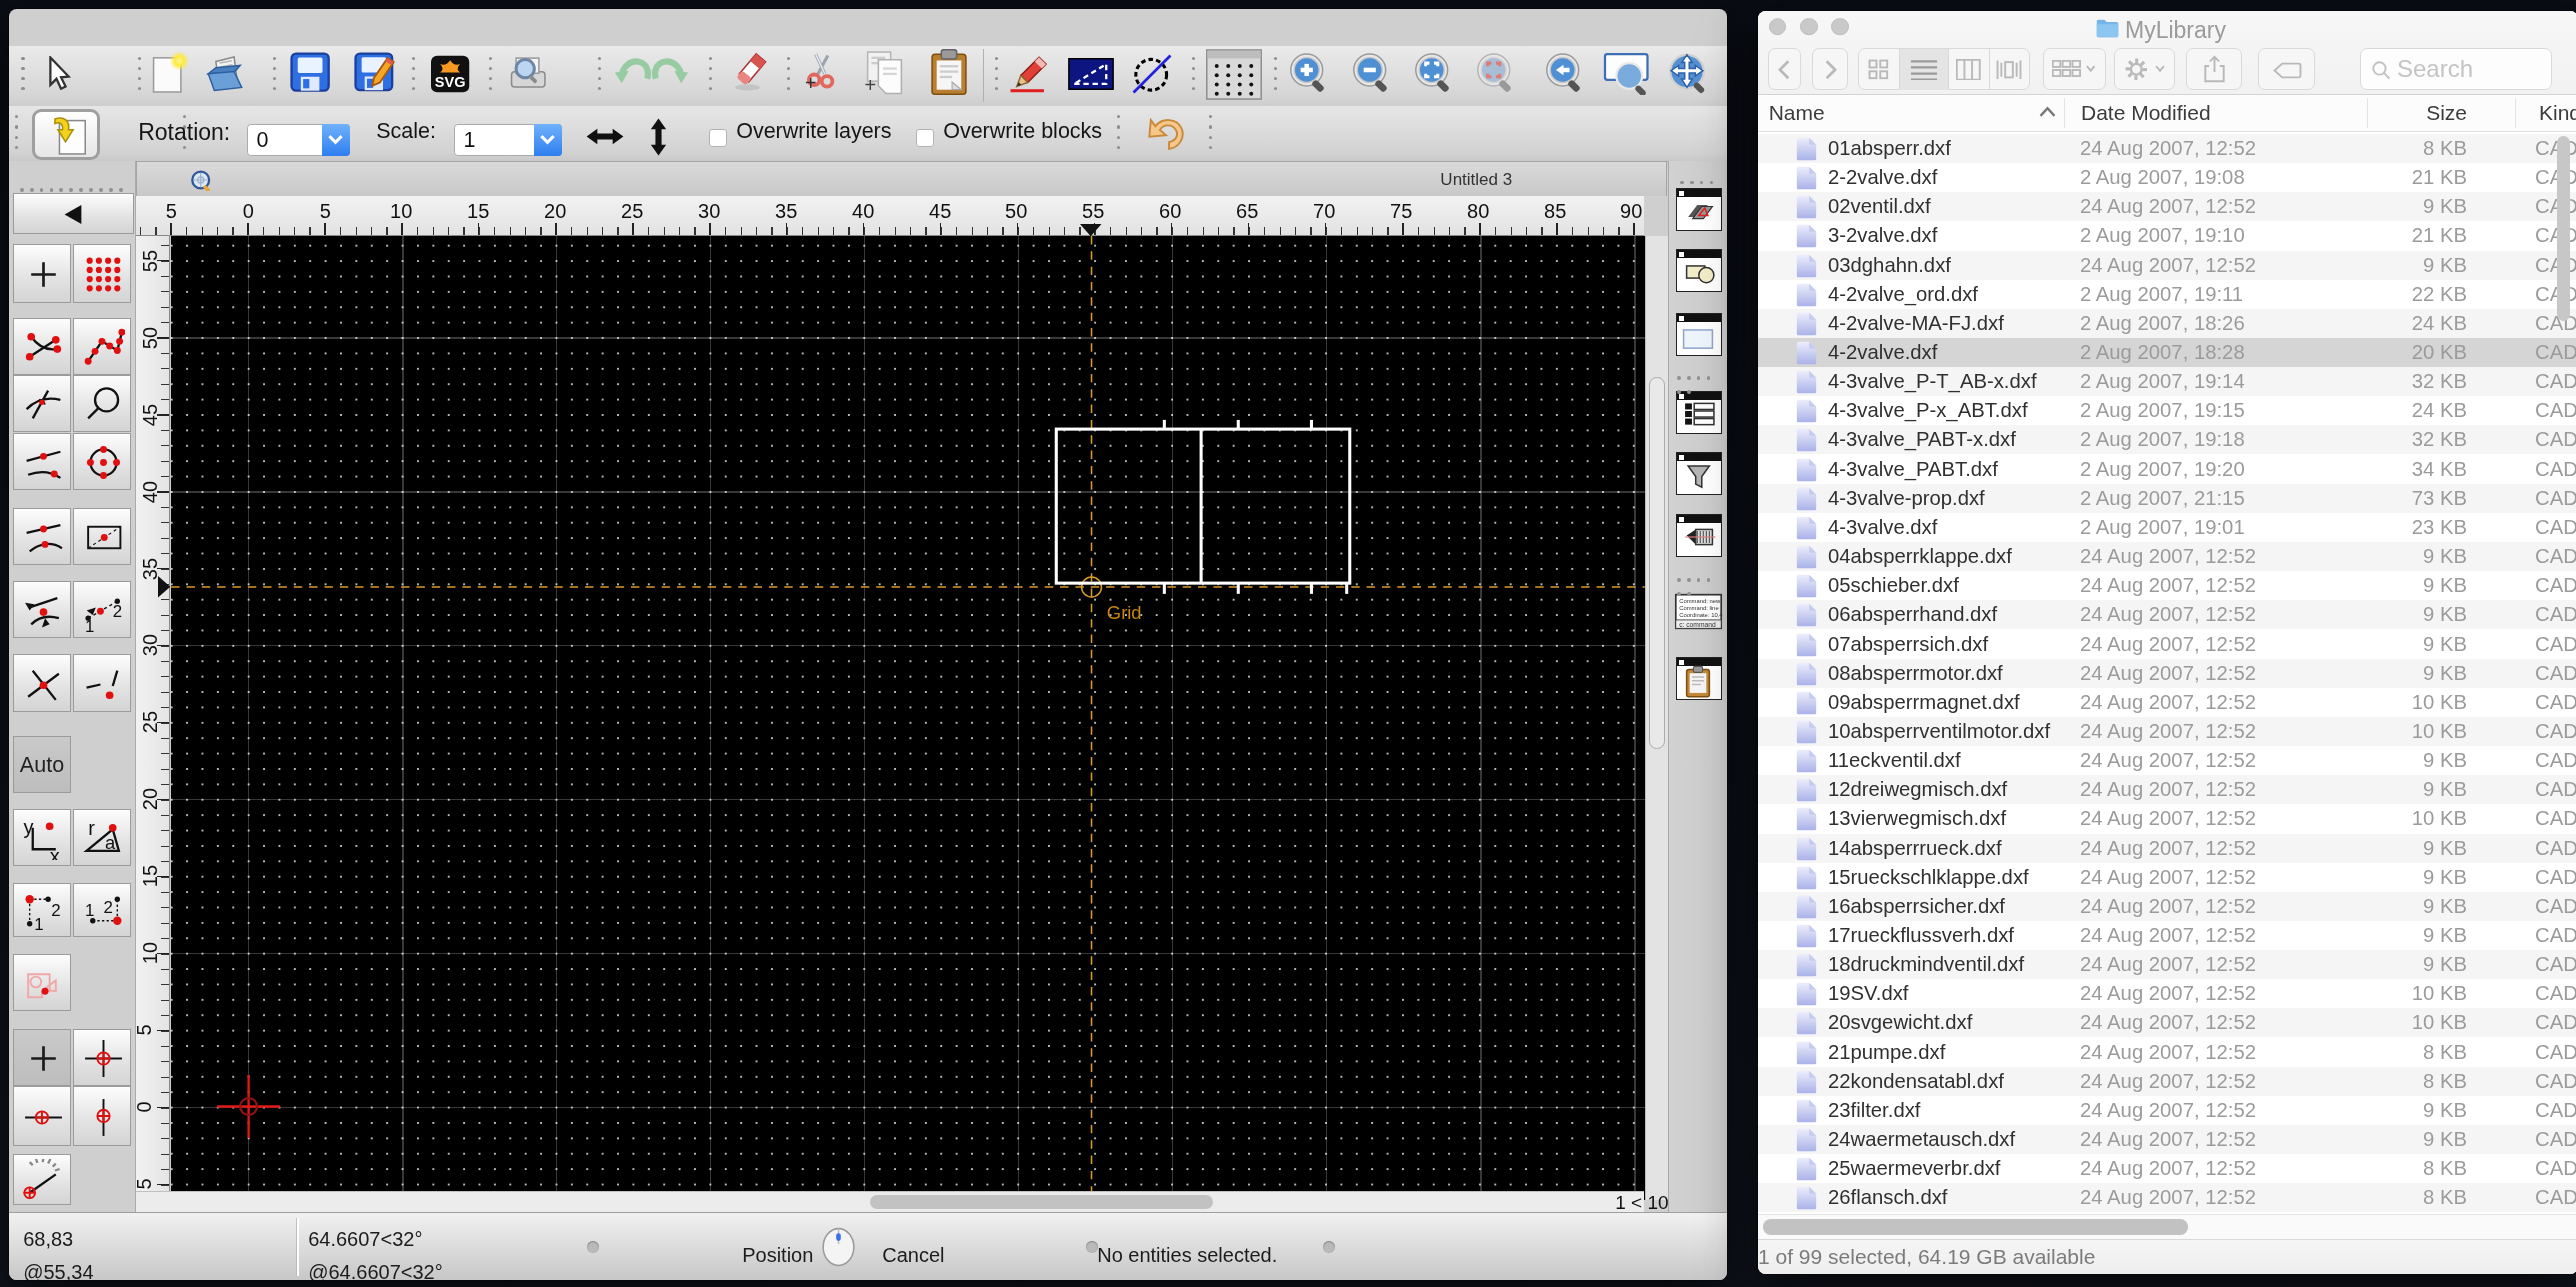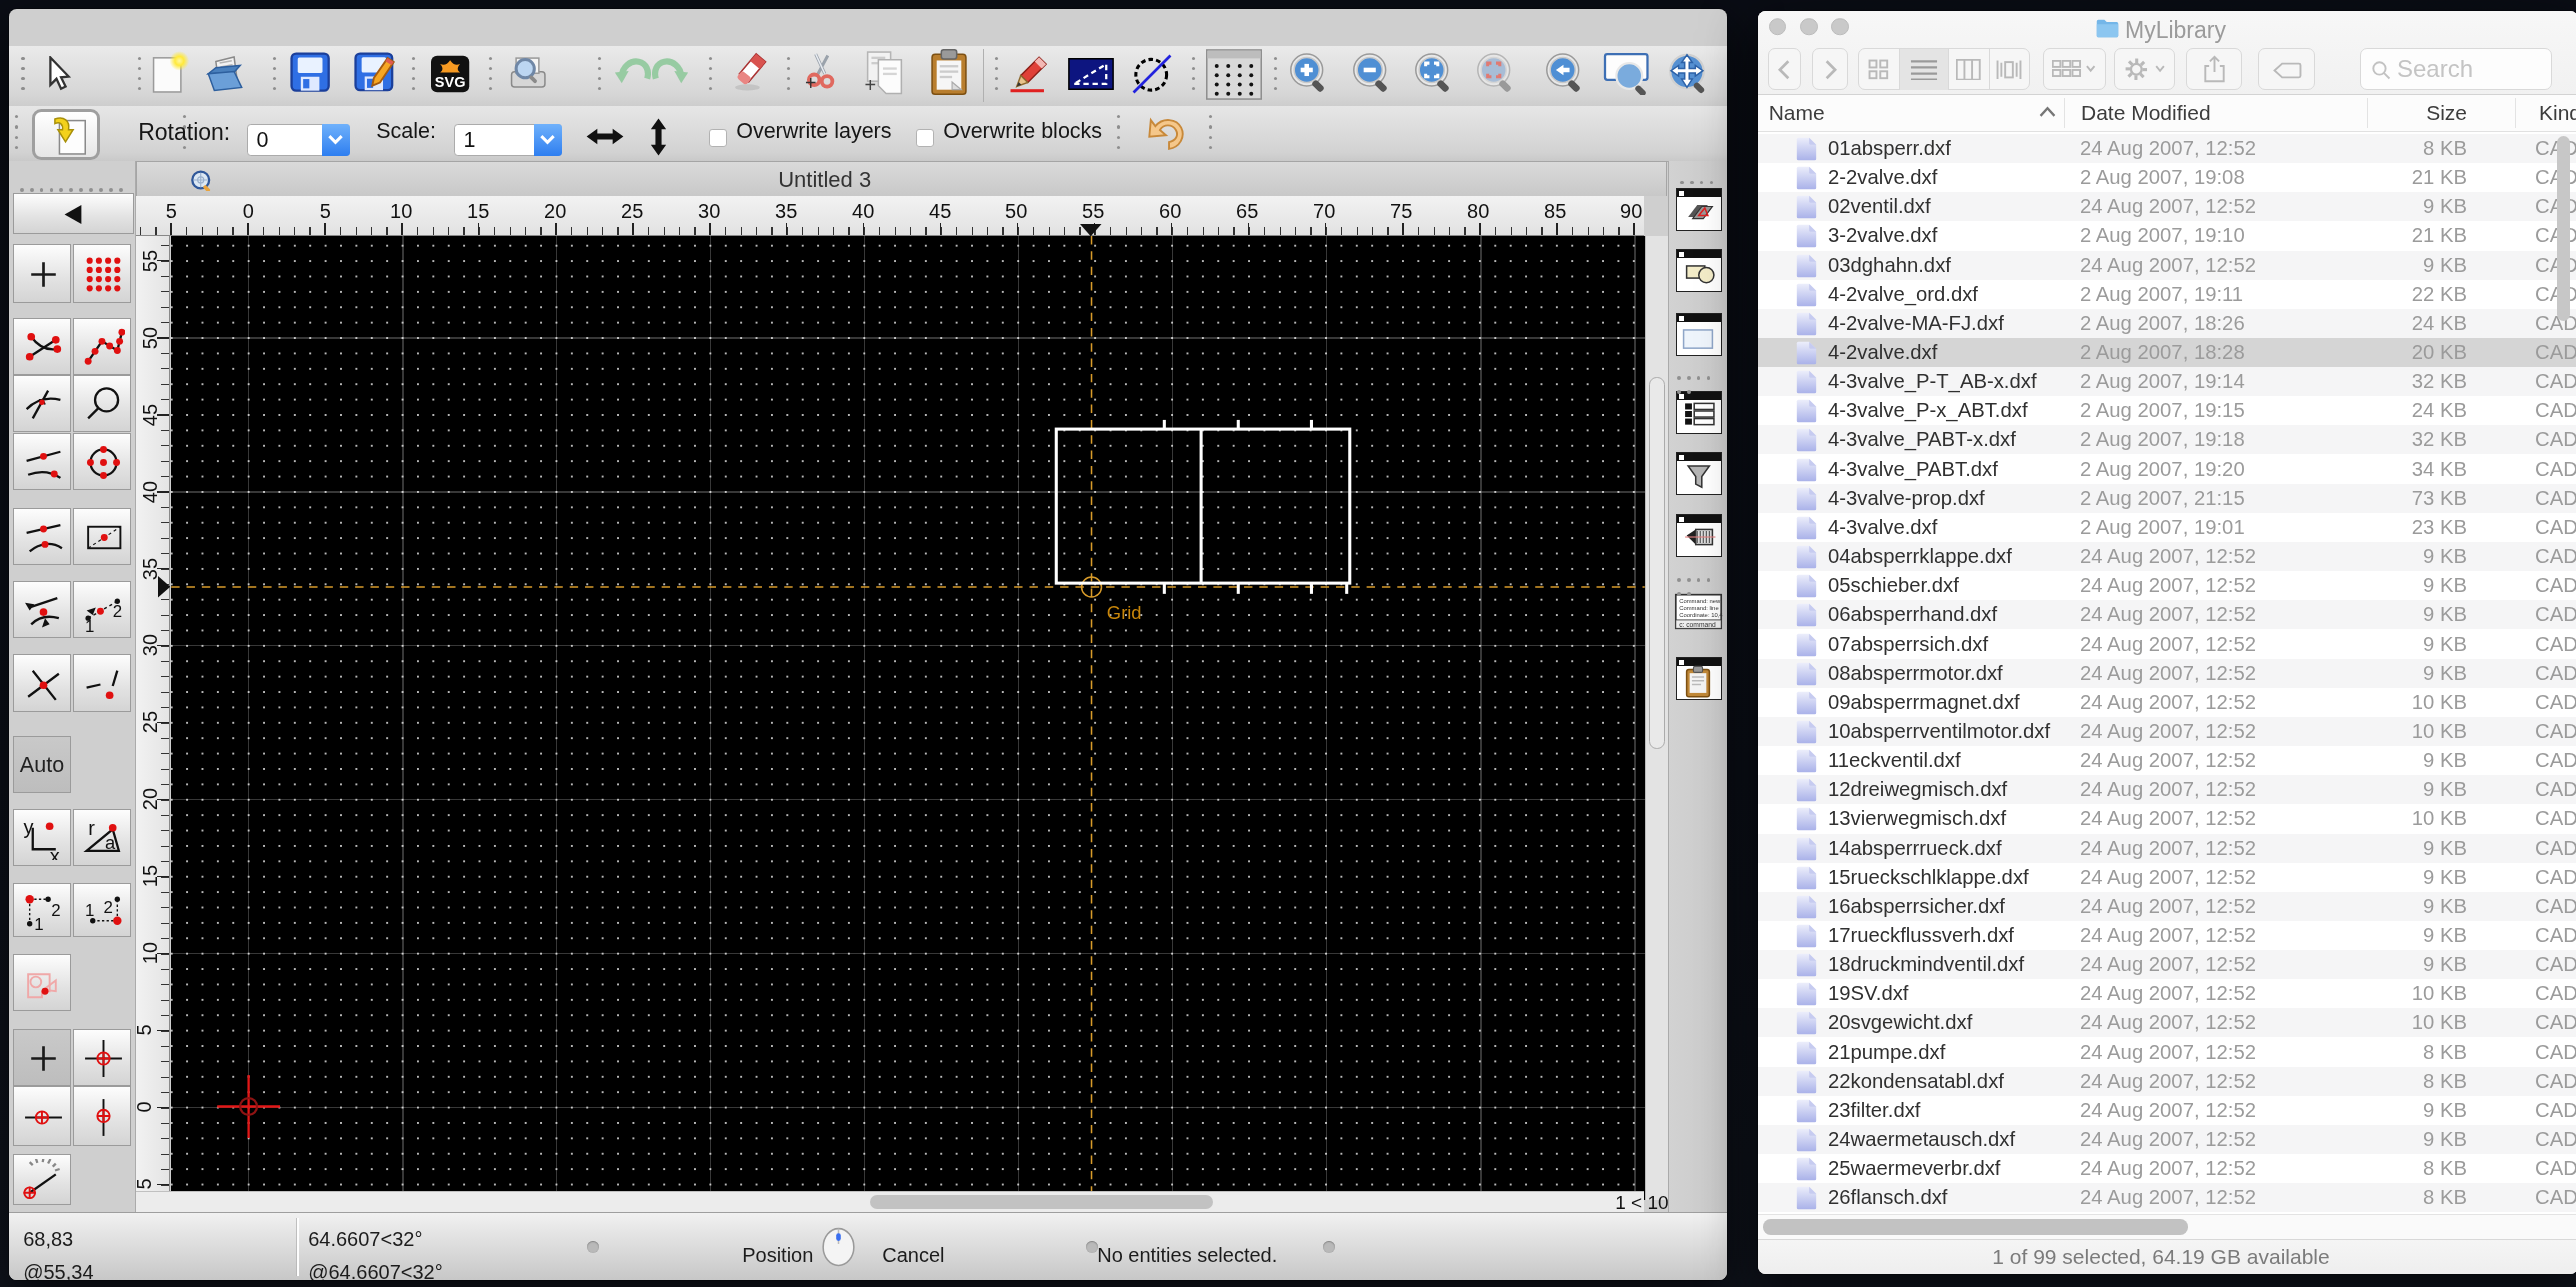--- a/index.html
+++ b/index.html
@@ -27,21 +27,21 @@
 .combo{position:absolute;height:32px;background:#fff;border:0.8px solid #ababab;border-radius:3.8px}
 .combo .val{position:absolute;left:8.4px;top:0;font-size:21.5px;line-height:31px;color:#111}
 .combo .btn{position:absolute;right:-0.8px;top:-0.8px;width:28px;height:32px;border-radius:0 3.8px 3.8px 0;
   background:linear-gradient(180deg,#6fb1fb,#2e7ef0);}
 .combo .btn svg{position:absolute;left:5.4px;top:9.2px}
 .cklabel{position:absolute;font-size:21.5px;color:#161616}
 .ckbox{position:absolute;width:17.6px;height:17.6px;background:#fff;border:0.8px solid #b2b2b2;border-radius:3.1px}
 
 #q-mdibar{left:127px;top:152px;width:1531px;height:35px;
   background:linear-gradient(180deg,#dadada,#c8c8c8);border:0.8px solid #a5a5a5;border-bottom:none}
-#q-mdibar .cap{position:absolute;left:0;width:1375px;top:0;height:35px;line-height:35px;text-align:center;font-size:22px;color:#333}
+#q-mdibar .cap{position:absolute;left:0;width:1375px;top:0;height:35px;line-height:35px;text-align:right;font-size:17px;color:#333}
 
 #q-hruler{left:127px;top:187px;width:1508px;height:40px;background:linear-gradient(180deg,#f2f2f2,#e2e2e2);
   border-bottom:0.8px solid #888;
   }
 .rnum{position:absolute;font-size:20px;color:#111;transform:translateX(-50%);top:3.8px}
 #q-hticks{position:absolute;left:0;bottom:0;width:100%;height:12.3px;
  background:
   repeating-linear-gradient(90deg, #222 0 1.5px, transparent 1.5px 77px) 34px 0/100% 12.3px no-repeat,
   repeating-linear-gradient(90deg, #333 0 1.2px, transparent 1.2px 15.4px) 3.5px 3.8px/100% 8.4px no-repeat;
  background-repeat:no-repeat}
@@ -99,21 +99,21 @@
 #f-list{left:0;top:123px;width:100%;height:1080px;overflow:hidden}
 .frow{position:absolute;left:0;width:100%;height:29px;font-size:20.3px;color:#303030}
 .frow .nm{position:absolute;left:70px;line-height:29px;white-space:nowrap}
 .frow .dt{position:absolute;left:322px;line-height:29px;color:#9b9b9b}
 .frow .sz{position:absolute;left:537px;width:172px;text-align:right;line-height:29px;color:#9b9b9b}
 .frow .kd{position:absolute;left:777px;line-height:29px;color:#9b9b9b}
 .ficon{position:absolute;left:38px;top:3.1px}
 #f-hsb{left:0;top:1203px;width:100%;height:25px;background:#fafafa;border-top:0.8px solid #e3e3e3}
 #f-hsb .th{position:absolute;left:5.4px;top:4.6px;width:425px;height:15.3px;border-radius:7.7px;background:#c2c2c2}
 #f-stat{left:0;top:1228px;width:100%;height:35px;background:linear-gradient(180deg,#f5f5f5,#eee);border-top:0.8px solid #d8d8d8}
-#f-stat .t{position:absolute;left:0;width:806px;text-align:center;top:0;line-height:34px;font-size:21px;color:#7b7b7b}
+#f-stat .t{position:absolute;left:0;width:806px;text-align:left;top:0;line-height:34px;font-size:21px;color:#7b7b7b}
 #f-vsb{position:absolute;left:799px;top:125px;width:13px;height:185px;border-radius:7px;background:#c7c7c7}
 </style></head><body>
 <div id="qcad" class="win">
     <div id="q-tb1" class="abs">
       <div class="vdots" style="left:12.3px;top:10.7px">
         <i></i>
         <i></i>
         <i></i>
         <i></i>
       </div>

